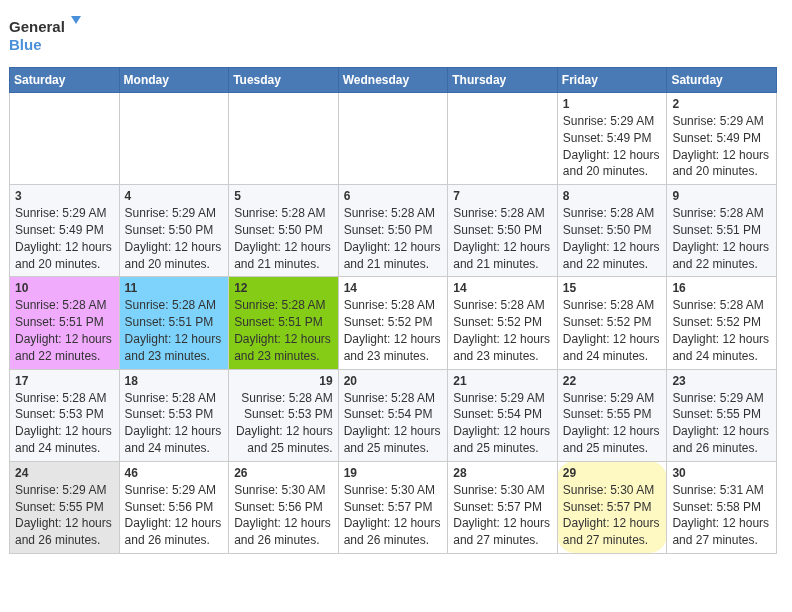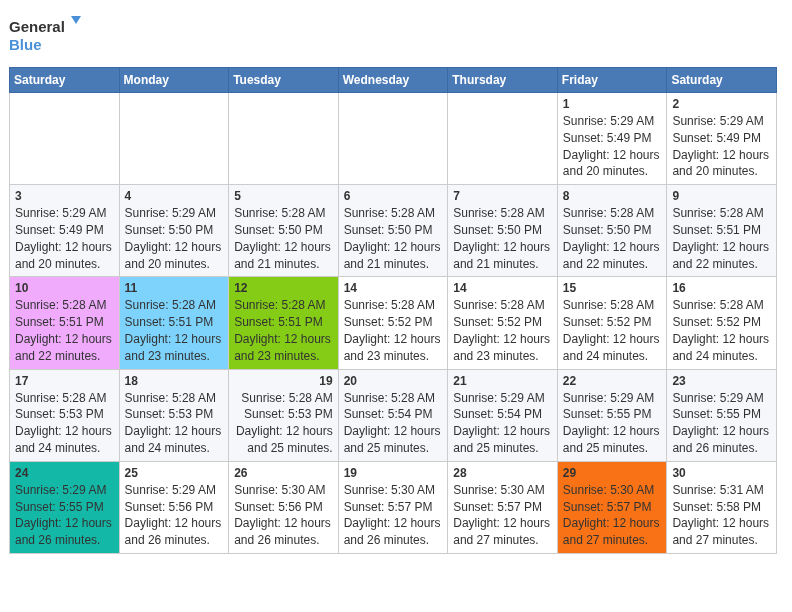--- a/index.html
+++ b/index.html
@@ -287,29 +287,29 @@
           </td>
           <td style="background: rgb(245, 247, 250);">
             <div class="day-number">23</div>
             <div class="day-info" style="white-space: pre-line;">Sunrise: 5:29 AM
 Sunset: 5:55 PM
 Daylight: 12 hours
 and 26 minutes.</div>
           </td>
         </tr>
         <tr>
-          <td style="background: #14b8a6;">
+          <td style="background: #e5e5e5;">
             <div class="day-number">24</div>
             <div class="day-info" style="white-space: pre-line;">Sunrise: 5:29 AM
 Sunset: 5:55 PM
 Daylight: 12 hours
 and 26 minutes.</div>
           </td>
           <td style="background: rgb(255, 255, 255);">
-            <div class="day-number">25</div>
+            <div class="day-number">46</div>
             <div class="day-info" style="white-space: pre-line;">Sunrise: 5:29 AM
 Sunset: 5:56 PM
 Daylight: 12 hours
 and 26 minutes.</div>
           </td>
           <td style="background: rgb(255, 255, 255);">
             <div class="day-number">26</div>
             <div class="day-info" style="white-space: pre-line;">Sunrise: 5:30 AM
 Sunset: 5:56 PM
 Daylight: 12 hours
@@ -322,21 +322,21 @@
 Daylight: 12 hours
 and 26 minutes.</div>
           </td>
           <td style="background: rgb(255, 255, 255);">
             <div class="day-number">28</div>
             <div class="day-info" style="white-space: pre-line;">Sunrise: 5:30 AM
 Sunset: 5:57 PM
 Daylight: 12 hours
 and 27 minutes.</div>
           </td>
-          <td style="background: #f97316;">
+          <td style="background: #fef9c3; border-radius: 18px;">
             <div class="day-number">29</div>
             <div class="day-info" style="white-space: pre-line;">Sunrise: 5:30 AM
 Sunset: 5:57 PM
 Daylight: 12 hours
 and 27 minutes.</div>
           </td>
           <td style="background: rgb(255, 255, 255);">
             <div class="day-number">30</div>
             <div class="day-info" style="white-space: pre-line;">Sunrise: 5:31 AM
 Sunset: 5:58 PM

